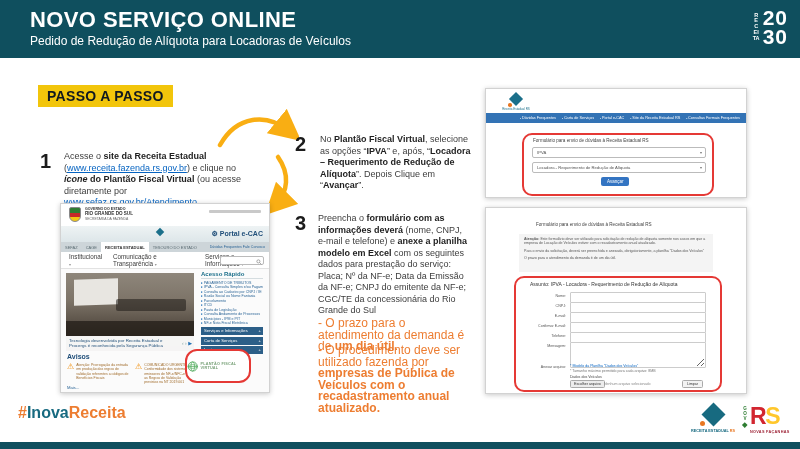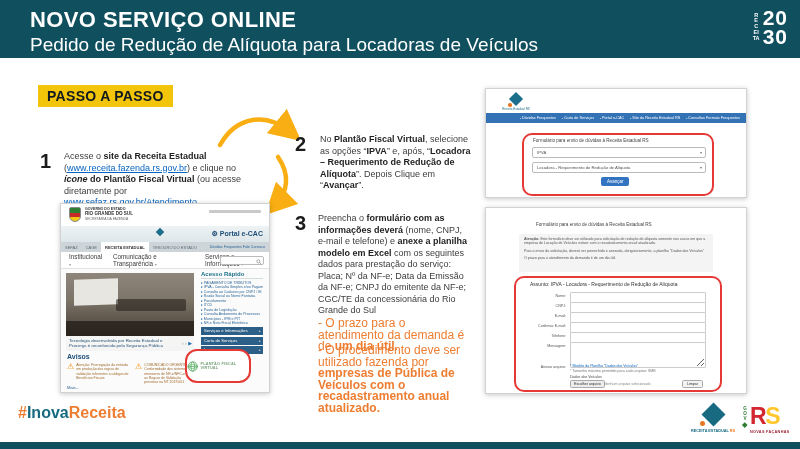--- a/index.html
+++ b/index.html
@@ -2,21 +2,21 @@
 <html><head>
 <meta charset="utf-8">
 <style>
   html,body{margin:0;padding:0;background:#fff;}
   #canvas{position:relative;width:800px;height:449px;background:#ffffff;
     font-family:"Liberation Sans",sans-serif;overflow:hidden;}
 
   
   .banner{position:absolute;left:0;top:0;width:800px;height:58px;background:#0F4F5E;color:#fff;}
   .banner h1{margin:0;position:absolute;left:30px;top:7px;font-size:22px;font-weight:700;letter-spacing:.4px;}
-  .banner .sub{position:absolute;left:30px;top:34px;font-size:19px;font-weight:400;}
+  .banner .sub{position:absolute;left:30px;top:34px;font-size:12px;font-weight:400;}
   .r2030{position:absolute;right:12px;top:8px;display:flex;align-items:center;gap:3px;}
   .r2030 .vert{width:7px;font-size:5.5px;line-height:5.8px;word-break:break-all;text-align:center;font-weight:600;}
   .r2030 .years{font-size:21px;font-weight:700;line-height:19px;letter-spacing:1px;text-align:left;}
 
   
   .badge{position:absolute;left:38px;top:85px;background:#F2C50B;color:#101820;
     font-weight:700;font-size:14px;padding:3px 9px;letter-spacing:.3px;}
 
   
   .step-num{position:absolute;font-size:20px;font-weight:700;color:#1c1c1c;}

